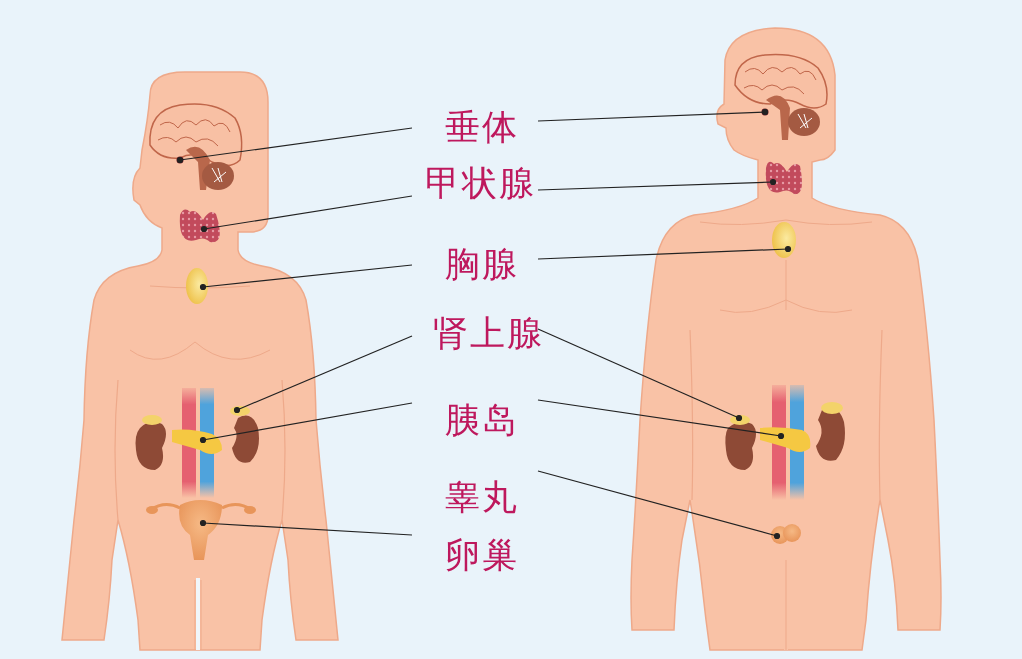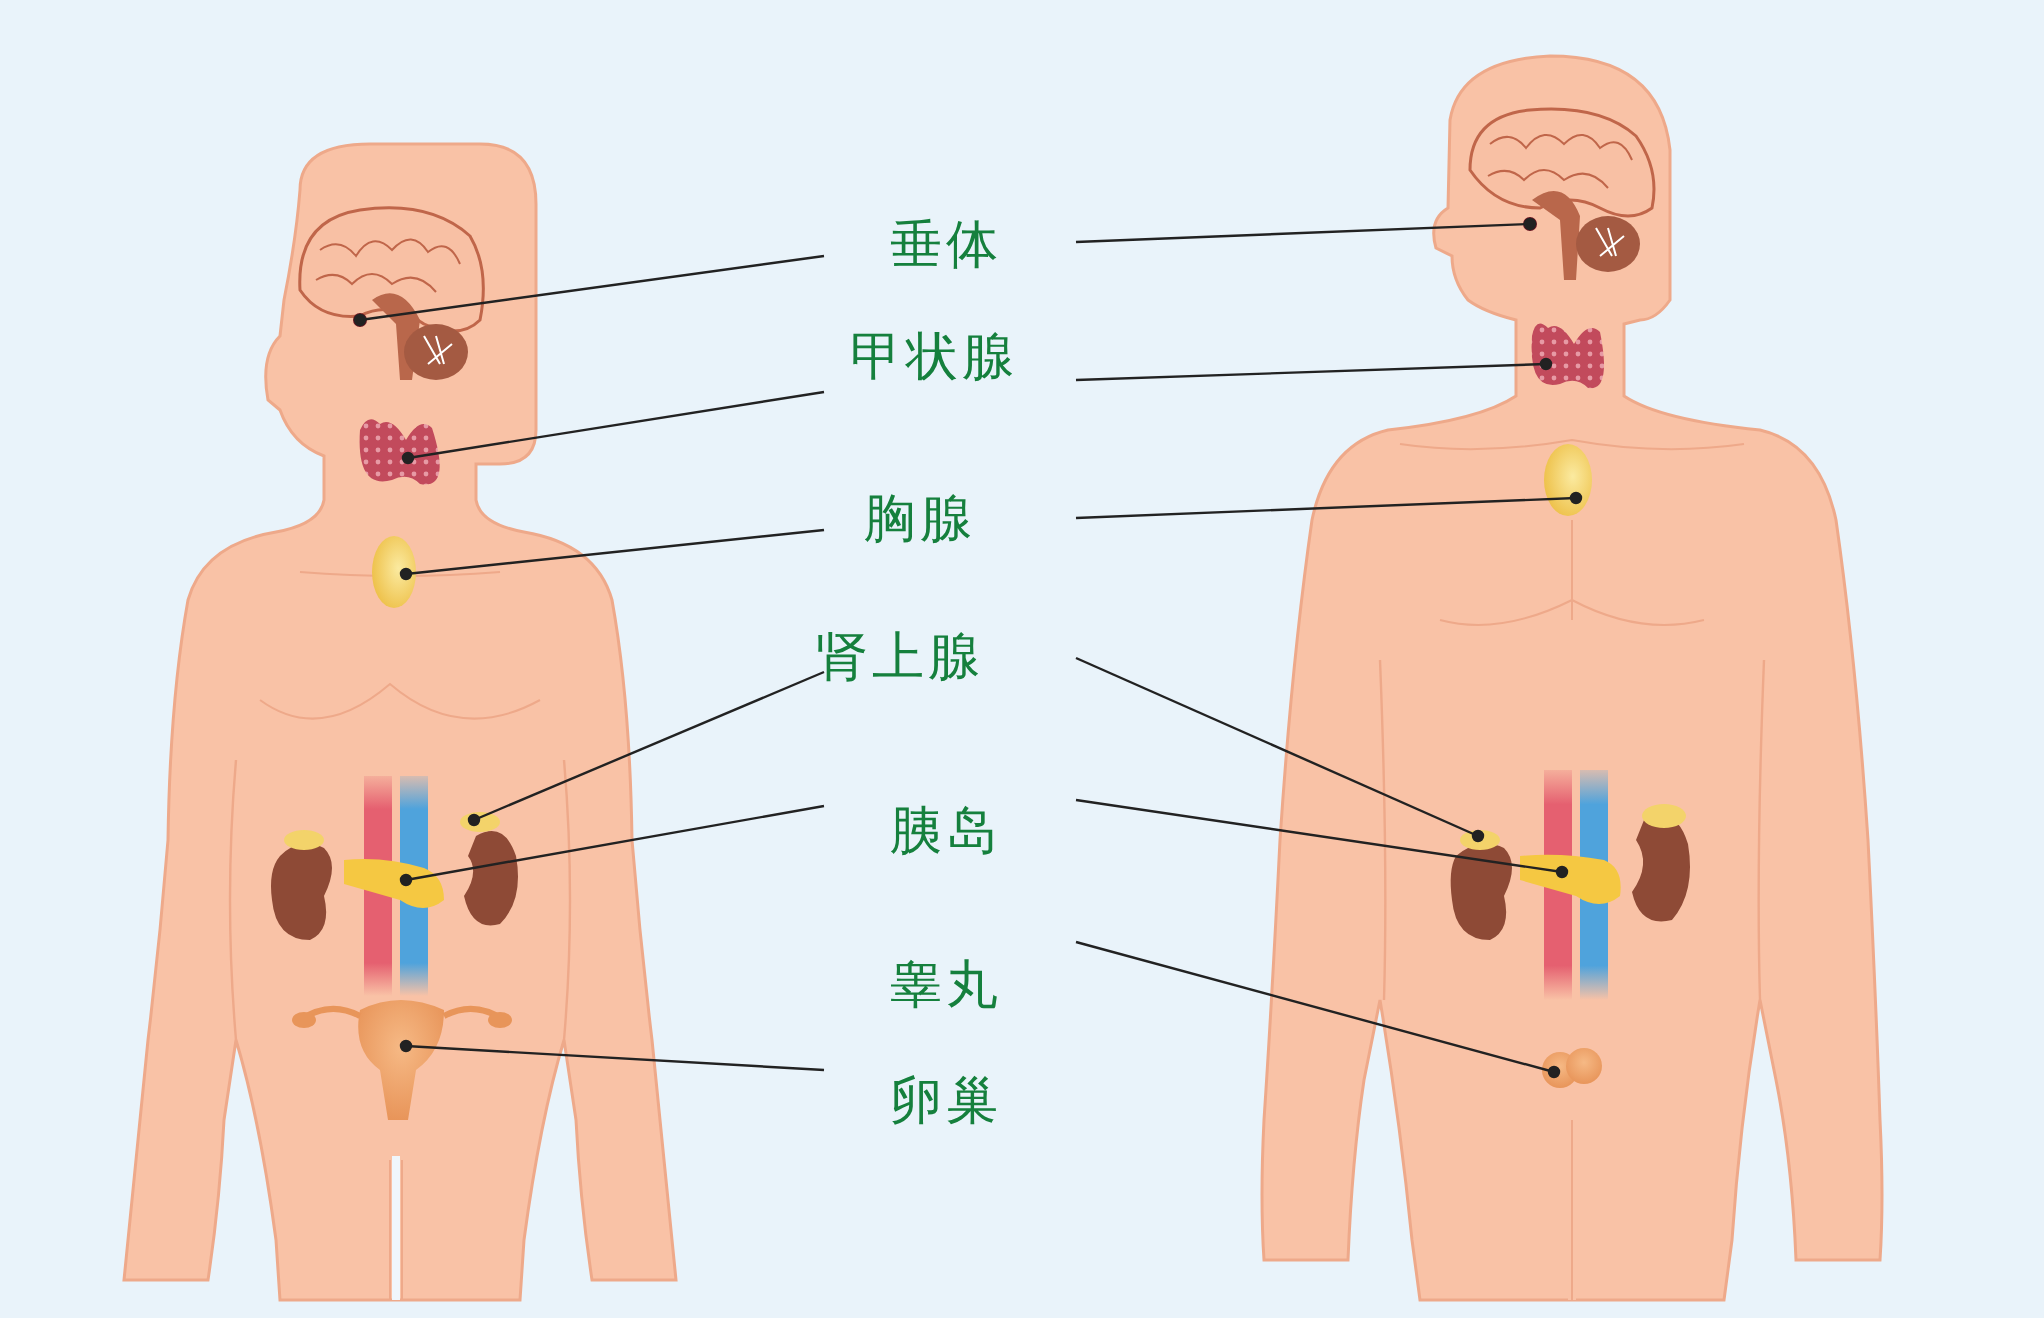--- a/index.html
+++ b/index.html
@@ -6,22 +6,22 @@
   body {
     width: 1022px; height: 659px; overflow: hidden;
     background: #e9f3fa;
     font-family: "DejaVu Sans", sans-serif;
     position: relative;
   }
   #diagram { position: absolute; left: 0; top: 0; width: 1022px; height: 659px; }
   .label {
     position: absolute;
     font-family: "DejaVu Sans", sans-serif;
-    font-size: 26px;
-    color: #15803d;
+    font-size: 35px;
+    color: #be185d;
     letter-spacing: 2px;
     white-space: nowrap;
     line-height: 1;
   }
 </style>
 </head>
 <body>
 
 <svg id="diagram" viewBox="0 0 1022 659" xmlns="http://www.w3.org/2000/svg">
   <defs>
@@ -153,18 +153,18 @@
       <line x1="538" y1="400" x2="781" y2="436"></line>
       <circle cx="781" cy="436" r="2.5"></circle>
       <line x1="538" y1="471" x2="777" y2="536"></line>
       <circle cx="777" cy="536" r="2.5"></circle>
     </g>
 </svg>
 
 <div id="labels">
   <span class="label" style="left:445px;top:110px">垂体</span>
   <span class="label" style="left:425px;top:166px">甲状腺</span>
-  <span class="label" style="left:432px;top:247px">胸腺</span>
-  <span class="label" style="left:408px;top:316px">肾上腺</span>
+  <span class="label" style="left:445px;top:247px">胸腺</span>
+  <span class="label" style="left:433px;top:316px">肾上腺</span>
   <span class="label" style="left:445px;top:403px">胰岛</span>
   <span class="label" style="left:445px;top:480px">睾丸</span>
   <span class="label" style="left:445px;top:538px">卵巢</span>
 </div>
 
 </body></html>

